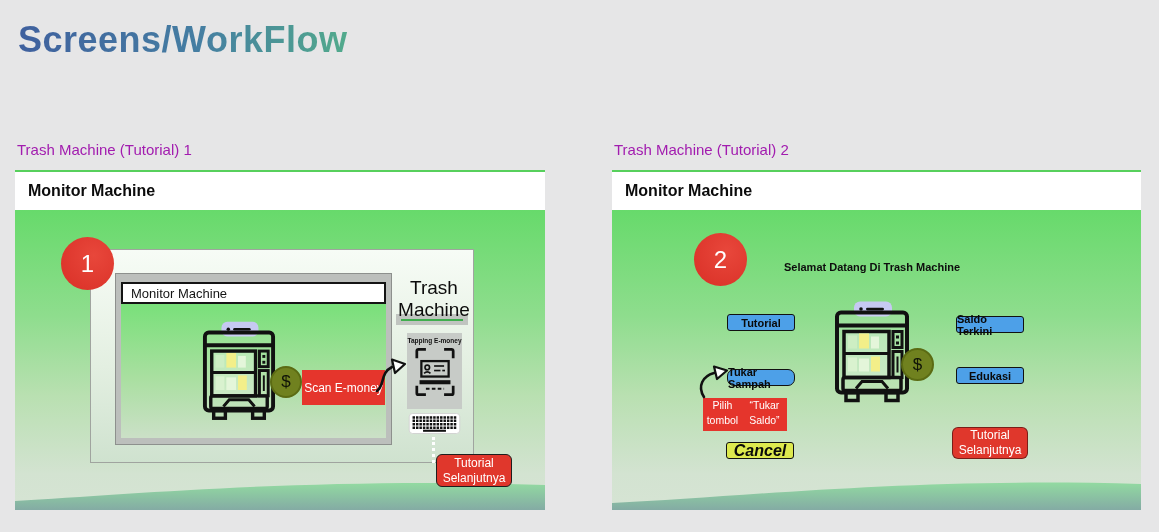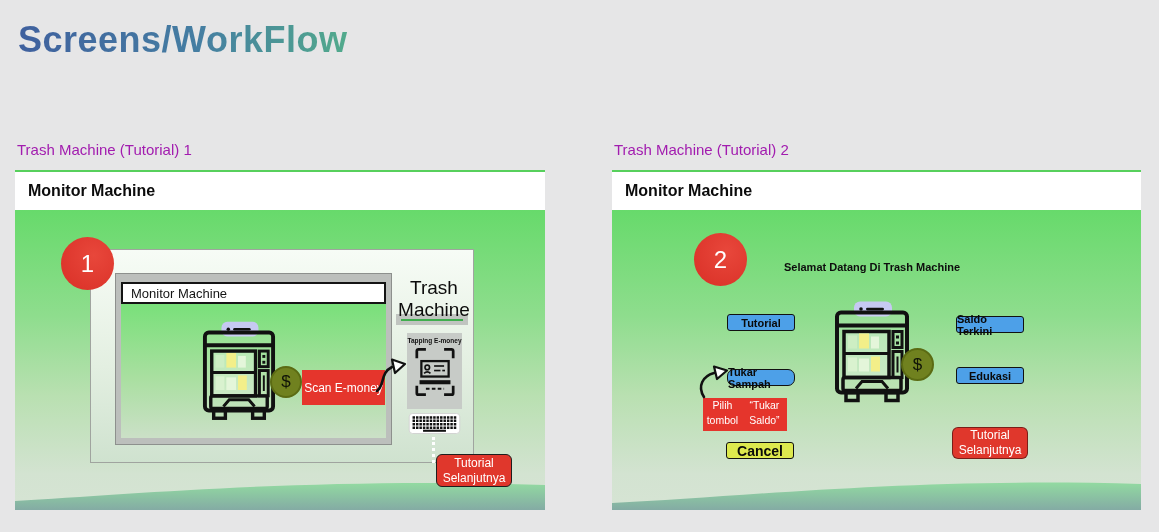--- a/index.html
+++ b/index.html
@@ -237,21 +237,21 @@
     <svg width="76" height="104" viewBox="0 0 76 103" style="position:absolute; left:222px; top:91px; z-index:4;">
         <use href="#machine-art"></use>
       </svg>
 
     <div class="money-circle" style="left:289px; top:138px; width:33px; height:33px;">$</div>
 
     <div class="blue-btn" style="left:115px; top:104px;">Tutorial</div>
     <div class="blue-btn" style="left:344px; top:106px;">Saldo Terkini</div>
     <div class="blue-btn" style="left:115px; top:159px;border-radius:7px;">Tukar Sampah</div>
     <div class="blue-btn" style="left:344px; top:157px;">Edukasi</div>
-    <div class="yellow-btn" style="left:114px; top:232px; font-size:14px;">Cancel</div>
+    <div class="yellow-btn" style="left:114px; top:232px; font-size:16px;font-style:italic;">Cancel</div>
 
     <div class="red-callout" style="left:49px; top:188px; width:84px; height:33px; font-size:10.5px; line-height:15px; display:flex; justify-content:center;margin-left:42px;">
       <span>Pilih tombol</span>
       <span>“Tukar Saldo”</span>
     </div>
 
     <svg class="arrow-svg" style="left:84px; top:155px;" width="34" height="34" viewBox="0 0 34 34">
       <path d="M8,32 C1,21 7,11 18,8" fill="none" stroke="#111" stroke-width="2.6" stroke-linecap="round"></path>
       <polygon points="18,1.5 31,5.5 21,14" fill="#fff" stroke="#111" stroke-width="2.2" stroke-linejoin="round"></polygon>
     </svg>

